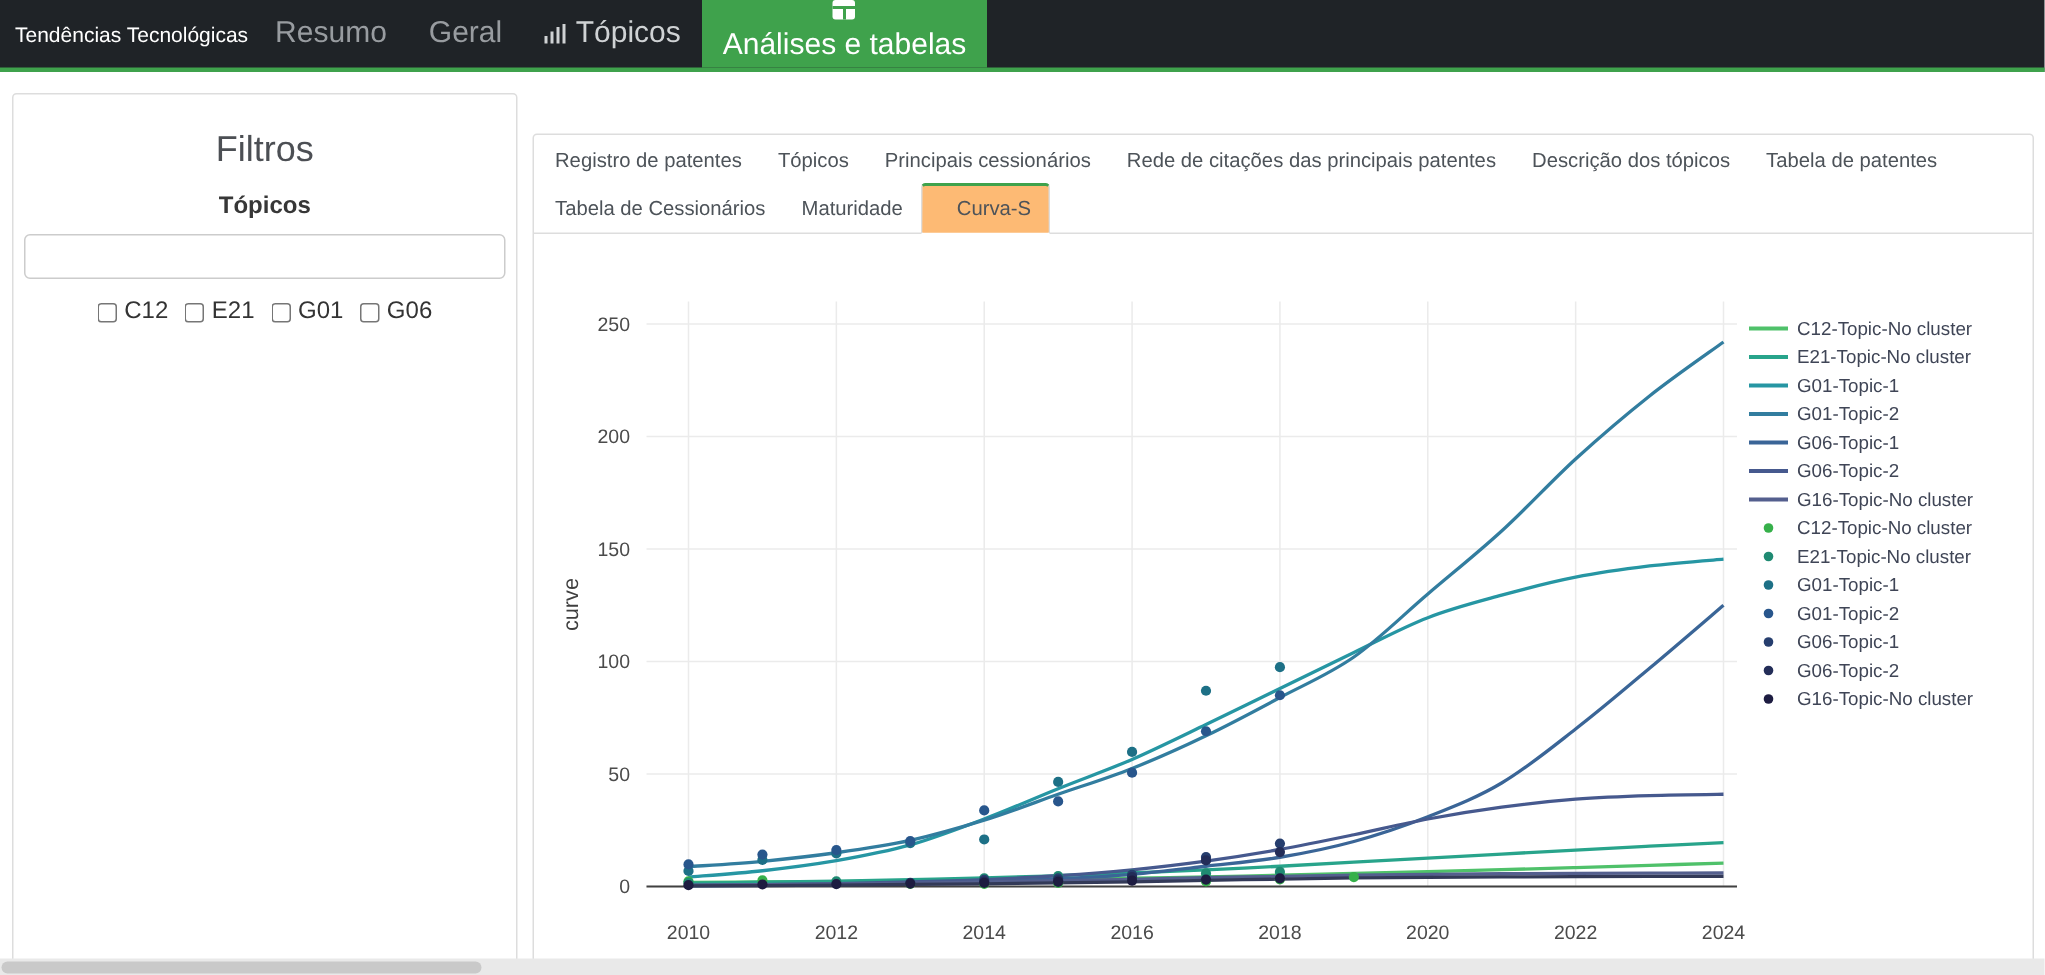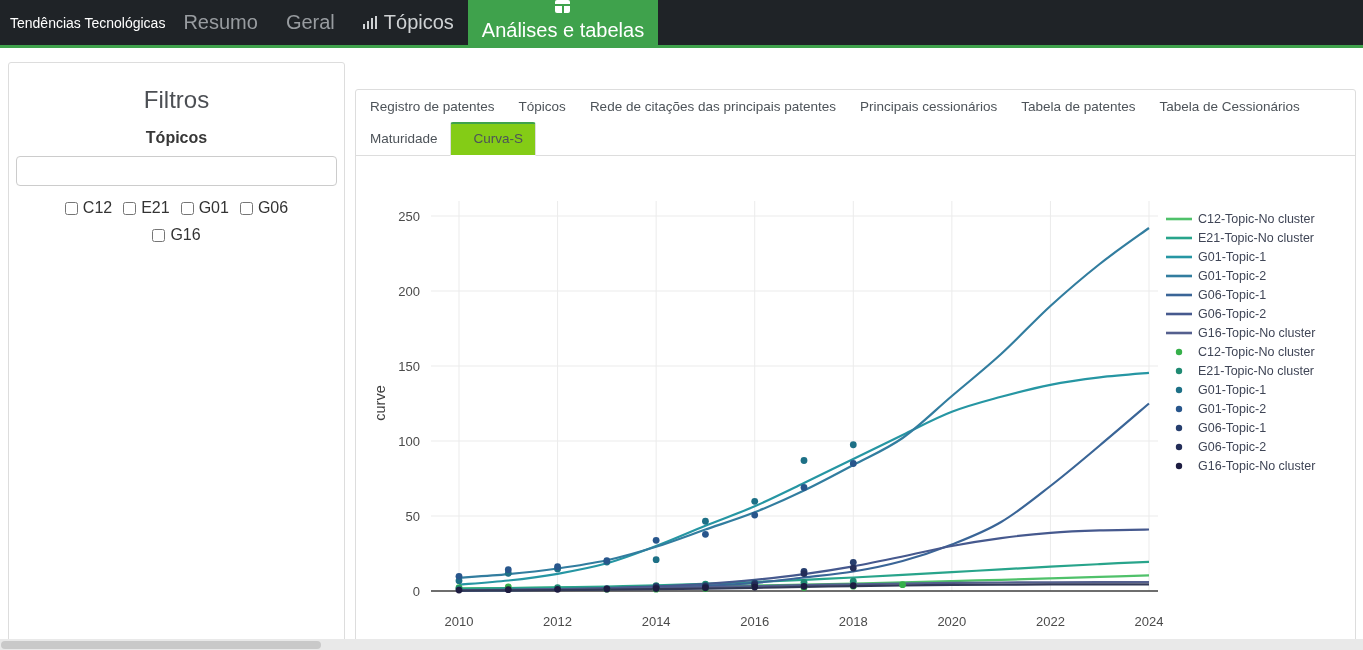--- a/index.html
+++ b/index.html
@@ -27,21 +27,21 @@
   .side-label { margin-top:15px; text-align:center; font-size:16px; font-weight:bold; color:#373737; }
   .topics-input { display:block; margin:9px auto 0; width:321px; height:30px; border:1px solid #ccc; border-radius:4px; font-size:14px; padding:0 8px; color:#333; }
   .classes-label { margin-top:28px; }
   .checks { margin-top:13px; text-align:center; font-size:16px; color:#333; }
   .checks .row { display:flex; justify-content:center; gap:11px; margin-bottom:9px; }
   .checks label { display:flex; align-items:center; gap:5px; }
   .checks input { width:13px; height:13px; }
   
   .tabs { display:flex; flex-wrap:wrap; list-style:none; border-bottom:1px solid #ddd; padding-left:2px; }
   .tabs li { padding:8px 12px; font-size:13.5px; color:#4d5359; line-height:17px; margin-bottom:-1px; cursor:pointer; }
-  .tabs li.active { background:#84cc16; border:1px solid #ddd; border-top:2px solid #3fa24c; border-bottom:1px solid #fff; border-radius:3px 3px 0 0; padding-top:6px;padding-left:23px; }
+  .tabs li.active { background:#fdba74; border:1px solid #ddd; border-top:2px solid #3fa24c; border-bottom:1px solid #fff; border-radius:3px 3px 0 0; padding-top:6px;padding-left:23px; }
   
   #chart { position:absolute; left:0; top:63px; width:999px; height:510px; }
   
   .hscroll { position:absolute; left:0; bottom:0; width:1363px; height:11px; background:#e9e9e9; }
   .hscroll .thumb { position:absolute; left:1px; top:1.5px; width:320px; height:8px; background:#c9c9c9; border-radius:4px; }
 </style>
 </head>
 <body>
 
 <div class="navbar">
@@ -82,35 +82,30 @@
         </label>
         <label>
           <input type="checkbox" style="">
           <span>G01</span>
         </label>
         <label>
           <input type="checkbox" style="">
           <span>G06</span>
         </label>
       </div>
-      <div class="row">
-        <label>
-          <input type="checkbox" style="">
-          <span>G16</span>
-        </label>
-      </div>
     </div>
 </div>
 
 <div class="card" id="main">
   <ul class="tabs" id="tabs">
       <li>Registro de patentes</li>
       <li>Tópicos</li>
+      <li>Principais cessionários</li>
       <li>Rede de citações das principais patentes</li>
-      <li>Principais cessionários</li>
+      <li>Descrição dos tópicos</li>
       <li>Tabela de patentes</li>
       <li>Tabela de Cessionários</li>
       <li>Maturidade</li>
       <li class="active">Curva-S</li>
     </ul>
   <svg id="chart" xmlns="http://www.w3.org/2000/svg" viewBox="0 0 999 510">
       <line x1="75" x2="802" y1="438" y2="438" stroke="#ebebeb" stroke-width="1"></line>
       <line x1="75" x2="802" y1="363" y2="363" stroke="#ebebeb" stroke-width="1"></line>
       <line x1="75" x2="802" y1="288" y2="288" stroke="#ebebeb" stroke-width="1"></line>
       <line x1="75" x2="802" y1="213" y2="213" stroke="#ebebeb" stroke-width="1"></line>

